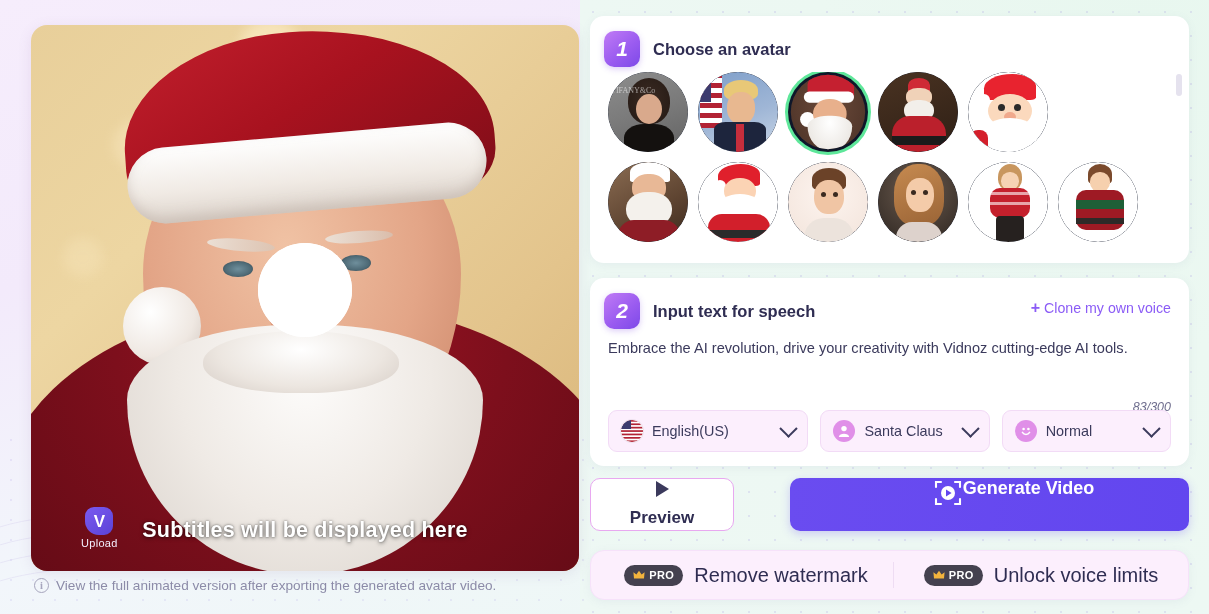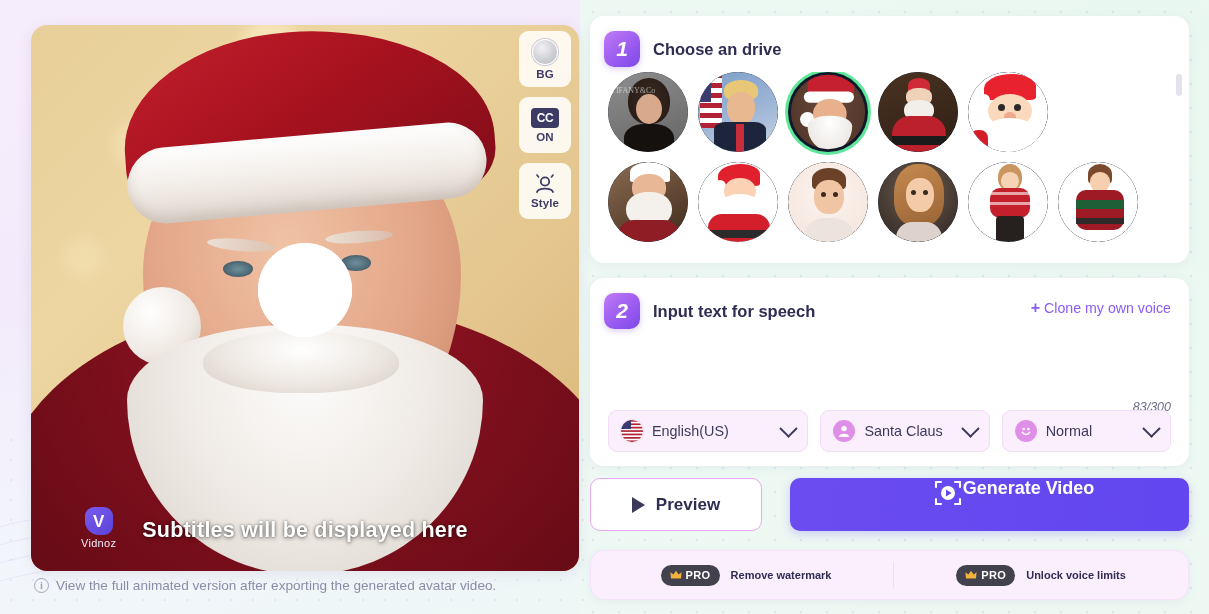--- a/index.html
+++ b/index.html
@@ -358,27 +358,28 @@
   .round-ico {
     width: 22px; height: 22px; border-radius: 50%;
     background: #e08fe8;
     display: flex; align-items: center; justify-content: center;
     color: #fff; flex: 0 0 auto;
   }
 
   
   .btn-preview {
     position: absolute;
-    left: 590px; top: 478px; width: 172px; height: 53px;
+    left: 590px; top: 478px; width: 144px; height: 53px;
     background: #fff;
     border: 1.6px solid #e8a8f0;
     border-radius: 10px;
     display: flex; align-items: center; justify-content: center;
     gap: 11px;
     cursor: pointer;
+    flex-direction: column;
   }
   .btn-preview .lbl { font-size: 17px; color: #2f2d52; font-weight: 600; }
   .tri-play {
     width: 0; height: 0;
     border-left: 13px solid #3b3a5c;
     border-top: 8px solid transparent;
     border-bottom: 8px solid transparent;
   }
   .btn-generate {
     position: absolute;
@@ -405,21 +406,21 @@
     cursor: pointer;
   }
   .pro-divider { width: 1px; height: 26px; background: #eedcf3; }
   .pro-badge {
     background: #44414f; color: #fff;
     border-radius: 11px;
     height: 21px; padding: 0 9px;
     display: flex; align-items: center; gap: 4px;
     font-size: 11px; font-weight: 700; letter-spacing: .4px;
   }
-  .pro-label { font-size: 11px; color: #2f2d52; font-weight: 700; }
+  .pro-label { font-size: 20px; color: #2f2d52; font-weight: 400; }
 </style>
 </head>
 <body>
 
 <div class="bg-layer">
   <div class="bg-left"></div>
   <div class="bg-right">
     <div class="bg-dots"></div>
 
   </div>
@@ -449,69 +450,50 @@
     <div class="santa-pompom"></div>
     <div class="brow brow-l"></div>
     <div class="brow brow-r"></div>
     <div class="santa-eye eye-l"></div>
     <div class="santa-eye eye-r"></div>
     <div class="santa-nose"></div>
     <div class="santa-beard"></div>
     <div class="santa-moustache"></div>
   </div>
 
-  <div class="vid-controls">
-    <div class="vid-ctrl">
-      <div class="bg-circle"></div>
-      <div class="ctrl-label">BG</div>
-    </div>
-    <div class="vid-ctrl">
-      <div class="cc-box">CC</div>
-      <div class="ctrl-label">ON</div>
-    </div>
-    <div class="vid-ctrl">
-      <svg width="26" height="20" viewBox="0 0 26 20">
-        <circle cx="13" cy="7.5" r="4.2" fill="none" stroke="#3d3a66" stroke-width="1.8"></circle>
-        <path d="M5 18 C6.5 13.5 19.5 13.5 21 18" fill="none" stroke="#3d3a66" stroke-width="1.8" stroke-linecap="round"></path>
-        <path d="M6.5 3 L5 1" stroke="#3d3a66" stroke-width="1.6" stroke-linecap="round"></path>
-        <path d="M19.5 3 L21 1" stroke="#3d3a66" stroke-width="1.6" stroke-linecap="round"></path>
-      </svg>
-      <div class="ctrl-label">Style</div>
-    </div>
-  </div>
 
   <div class="play-btn">
     <svg width="94" height="94" viewBox="0 0 94 94">
       <defs>
         <mask id="pmask">
           <rect width="94" height="94" fill="#fff"></rect>
           <path d="M38 30 L68 47 L38 64 Z" fill="#000"></path>
         </mask>
       </defs>
       <circle cx="47" cy="47" r="47" fill="#ffffff" mask="url(#pmask)"></circle>
     </svg>
   </div>
 
   <div class="subtitle">Subtitles will be displayed here</div>
 
   <div class="watermark">
     <div class="wm-mark">V</div>
-    <div class="wm-text">Vidnoz</div>
+    <div class="wm-text">Upload</div>
   </div>
 </div>
 
 <div class="video-note">
   <span class="info-ico">i</span>
   <span>View the full animated version after exporting the generated avatar video.</span>
 </div>
 
 <div class="card card-avatars">
   <div class="card-head">
     <div class="step-badge">1</div>
-    <div class="card-title">Choose an drive</div>
+    <div class="card-title">Choose an avatar</div>
   </div>
 
   <div class="avatar-scroll">
 
     <div class="avatar-row">
 
       <div class="avatar">
         <div class="av-inner" style="background:linear-gradient(160deg,#8d8d8d 0%,#7a7a7a 50%,#636363 100%)">
           <div style="position:absolute;left:20px;top:6px;width:42px;height:46px;background:radial-gradient(ellipse at 50% 45%,#3a2a22 0%,#241914 100%);border-radius:50% 50% 45% 45%"></div>
           <div style="position:absolute;left:28px;top:22px;width:26px;height:30px;background:#d9a98c;border-radius:50%"></div>
@@ -637,20 +619,21 @@
 <div class="card card-speech">
   <div class="card-head">
     <div class="step-badge">2</div>
     <div class="card-title">Input text for speech</div>
     <div class="clone-link">
       <span class="clone-plus">+</span>
       <span>Clone my own voice</span>
     </div>
   </div>
 
+  <textarea class="speech-text" placeholder="Input text for speech" style="">Embrace the AI revolution, drive your creativity with Vidnoz cutting-edge AI tools.</textarea>
 
   <div class="char-count">83/300</div>
 
   <div class="selects">
     <div class="select sel-lang">
       <span class="flag-ico">
         <svg width="22" height="22" viewBox="0 0 22 22">
           <clipPath id="fc">
               <circle cx="11" cy="11" r="11"></circle>
             </clipPath>

